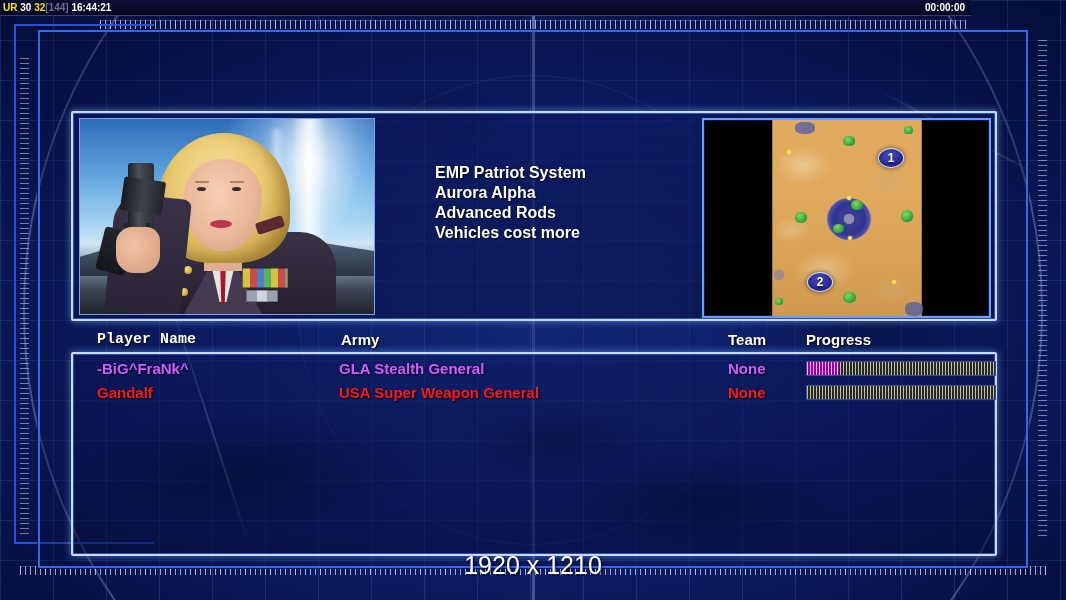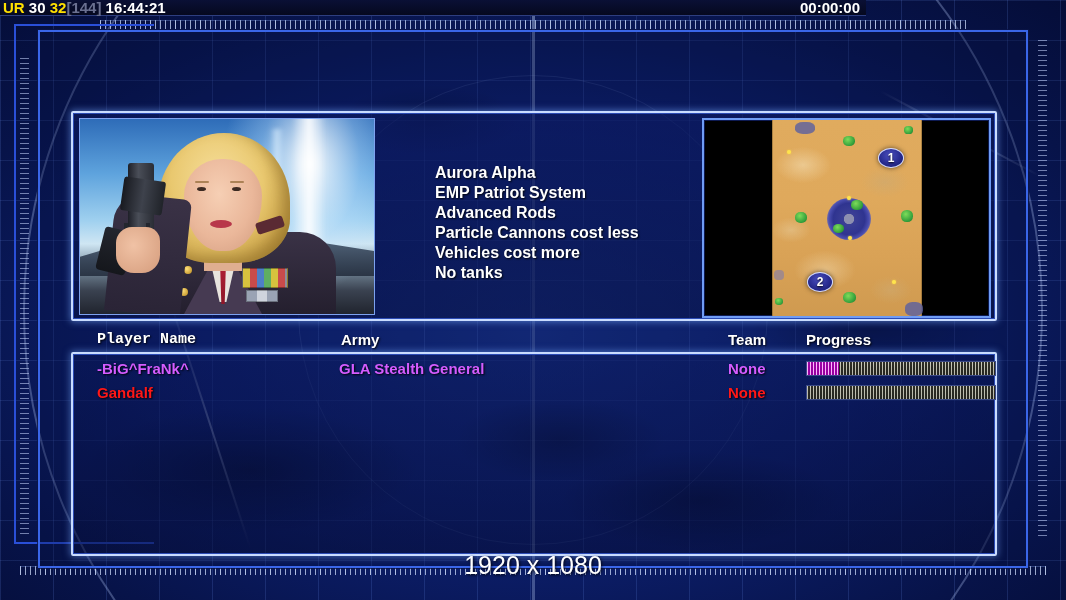--- a/index.html
+++ b/index.html
@@ -72,25 +72,25 @@
     position: absolute;
     width: 260px; height: 2px;
     background: linear-gradient(to right, transparent, rgba(210,225,255,.45), transparent);
     transform-origin: left center;
     pointer-events: none;
   }
 
   
   #topbar {
     position: absolute; left: 0; top: 0;
-    width: 866px; height: 16px;
+    width: 971px; height: 16px;
     background: linear-gradient(to bottom, #0a1035 0%, #05081f 100%);
     border-bottom: 1px solid rgba(90,120,220,.45);
     font-family: "Liberation Sans", sans-serif;
-    font-size: 15px;
+    font-size: 10px;
     font-weight: bold;
     line-height: 16px;
     z-index: 40;
     padding-left: 20px;
   }
   #topbar .left { position: absolute; left: 3px; top: 0; white-space: nowrap; }
   #topbar .right { position: absolute; right: 6px; top: 0; white-space: nowrap; }
   .tb-y { color: #ffe000; }
   .tb-w { color: #ffffff; }
   .tb-g { color: #6a7090; }
@@ -575,26 +575,24 @@
         <div class="pt-epaul"></div>
         <div class="pt-arm"></div>
         <div class="pt-gun-barrel"></div>
         <div class="pt-gun-slide"></div>
         <div class="pt-gun-guard"></div>
         <div class="pt-gun-grip"></div>
         <div class="pt-hand"></div>
       </div>
 
       <ul id="abilities">
+        <li>EMP Patriot System</li>
         <li>Aurora Alpha</li>
-        <li>EMP Patriot System</li>
         <li>Advanced Rods</li>
-        <li>Particle Cannons cost less</li>
         <li>Vehicles cost more</li>
-        <li>No tanks</li>
       </ul>
 
       <div id="minimap-frame">
         <div id="minimap">
           <div class="mm-oasis"></div>
 
           <div class="mm-rock" style="left:22px; top:2px; width:20px; height:12px;"></div>
           <div class="mm-rock" style="left:132px; top:182px; width:18px; height:14px;"></div>
           <div class="mm-rock" style="left:1px; top:150px; width:10px; height:10px; background:rgba(120,120,180,.55);"></div>
 
@@ -632,23 +630,24 @@
         <span class="army">GLA Stealth General</span>
         <span class="team">None</span>
         <span class="pbar">
           <span class="pbar-track"></span>
           <span class="pbar-fill" style="width:17%;"></span>
         </span>
       </div>
 
       <div class="prow" style="top:28px; color:#ff1717;">
         <span class="name">Gandalf</span>
+        <span class="army">USA Super Weapon General</span>
         <span class="team">None</span>
         <span class="pbar">
           <span class="pbar-track"></span>
           <span class="pbar-fill" style="width:0%;"></span>
         </span>
       </div>
     </div>
   </div>
 
-  <div id="resolution">1920 x 1080</div>
+  <div id="resolution">1920 x 1210</div>
 </div>
 
 </body></html>

